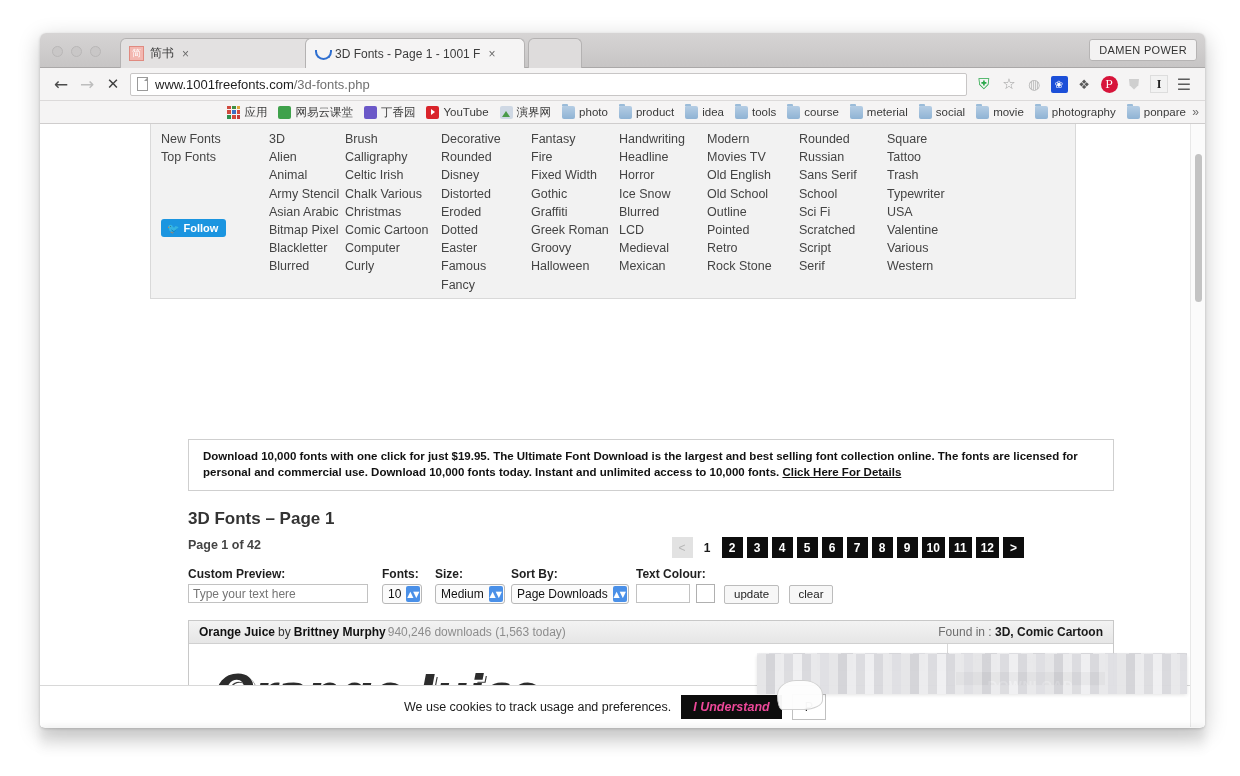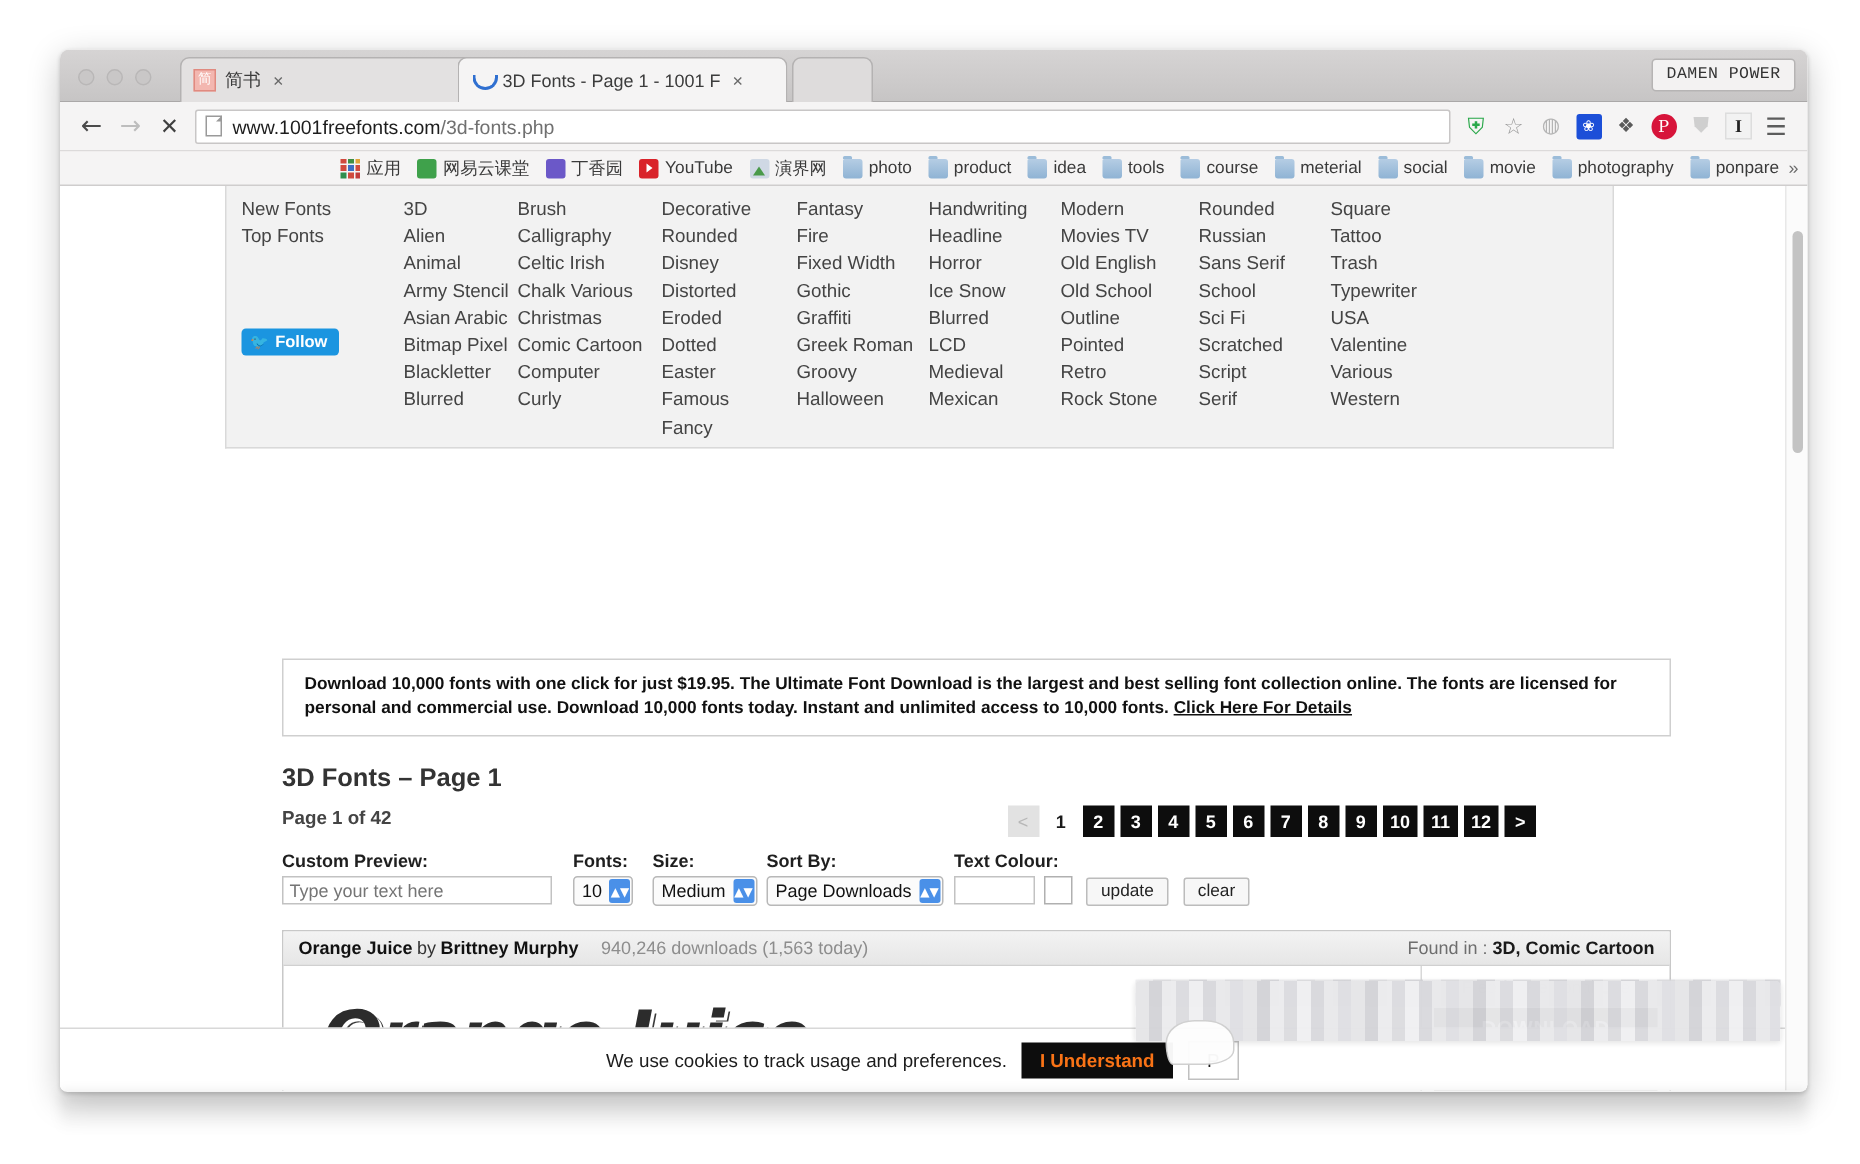--- a/index.html
+++ b/index.html
@@ -86,21 +86,20 @@
     background: #dedcdc;
     border: 1px solid #b4b2b2; border-bottom: none;
     border-radius: 6px 6px 0 0;
   }
   .profile-btn {
     position: absolute; right: 8px; top: 6px;
     height: 22px; padding: 0 9px;
     background: #f3f2f2; border: 1px solid #b6b4b4; border-radius: 3px;
     font-size: 11px; color: #333; line-height: 20px;
     letter-spacing: 0.3px;
-    font-family: Liberation Mono, monospace;
   }
 
   
   .toolbar {
     position: relative;
     height: 33px;
     background: #f5f4f4;
     border-bottom: 1px solid #dcdada;
     display: flex; align-items: center;
     padding: 0 8px;
@@ -380,21 +379,21 @@
     height: 23px;
     background: linear-gradient(#f3f3f3, #e6e6e6);
     border-bottom: 1px solid #d0d0d0;
     display: flex; align-items: center;
     padding: 0 10px;
     font-size: 12px;
   }
   .fname { font-weight: bold; color: #111; }
   .fby { color: #333; margin: 0 3px; }
   .fauthor { font-weight: bold; color: #111; }
-  .fdl { color: #8d8d8d; margin-left: 15px; text-align: center; }
+  .fdl { color: #8d8d8d; margin-left: 2px; text-align: center; }
   .found { margin-left: auto; color: #6e6e6e; }
   .found b { color: #1a1a1a; font-weight: bold; }
 
   .card-body { position: relative; height: 124px; }
   .preview-text {
     position: absolute; left: 26px; top: 20px;
     font-size: 47px;
     font-family: "DejaVu Sans", sans-serif;
     font-weight: bold;
     font-style: italic;
@@ -426,23 +425,24 @@
   .cookiebar {
     position: absolute; left: 0; bottom: 0;
     width: 1150px; height: 42px;
     background: #ffffff;
     border-top: 1px solid #d8d8d8;
     display: flex; align-items: center; justify-content: center;
     gap: 10px;
     font-size: 12.5px; color: #1b1b1b;
   }
   .ck-dark {
-    background: #0d0d0d; color: #f97316;
+    background: #0d0d0d; color: #ec4899;
     font-size: 12.5px; font-weight: bold;
     padding: 5px 12px;
+    font-style: italic;
   }
   .ck-light {
     background: #fff; border: 1px solid #c0c0c0;
     font-size: 12.5px; padding: 5px 12px; color: #1b1b1b;
   }
 
   
   .blurbox {
     position: absolute; right: 3px; bottom: 33px;
     width: 430px; height: 40px;

